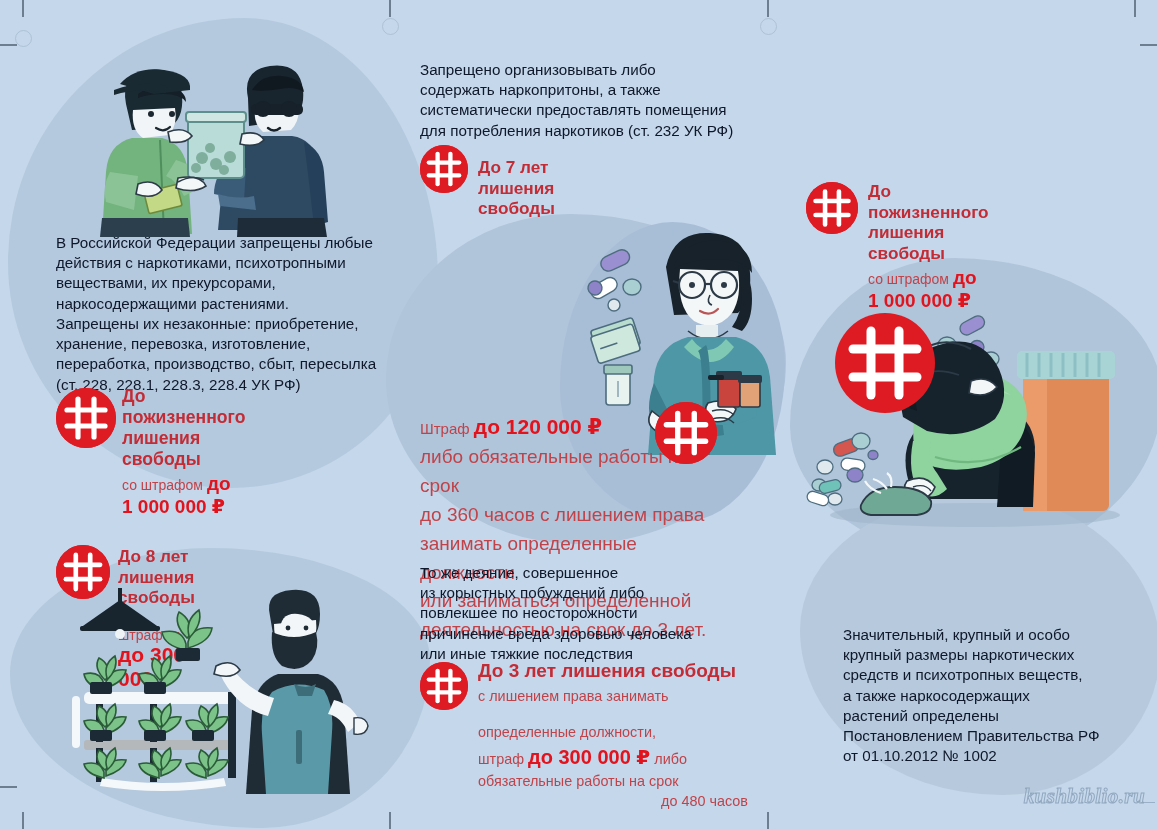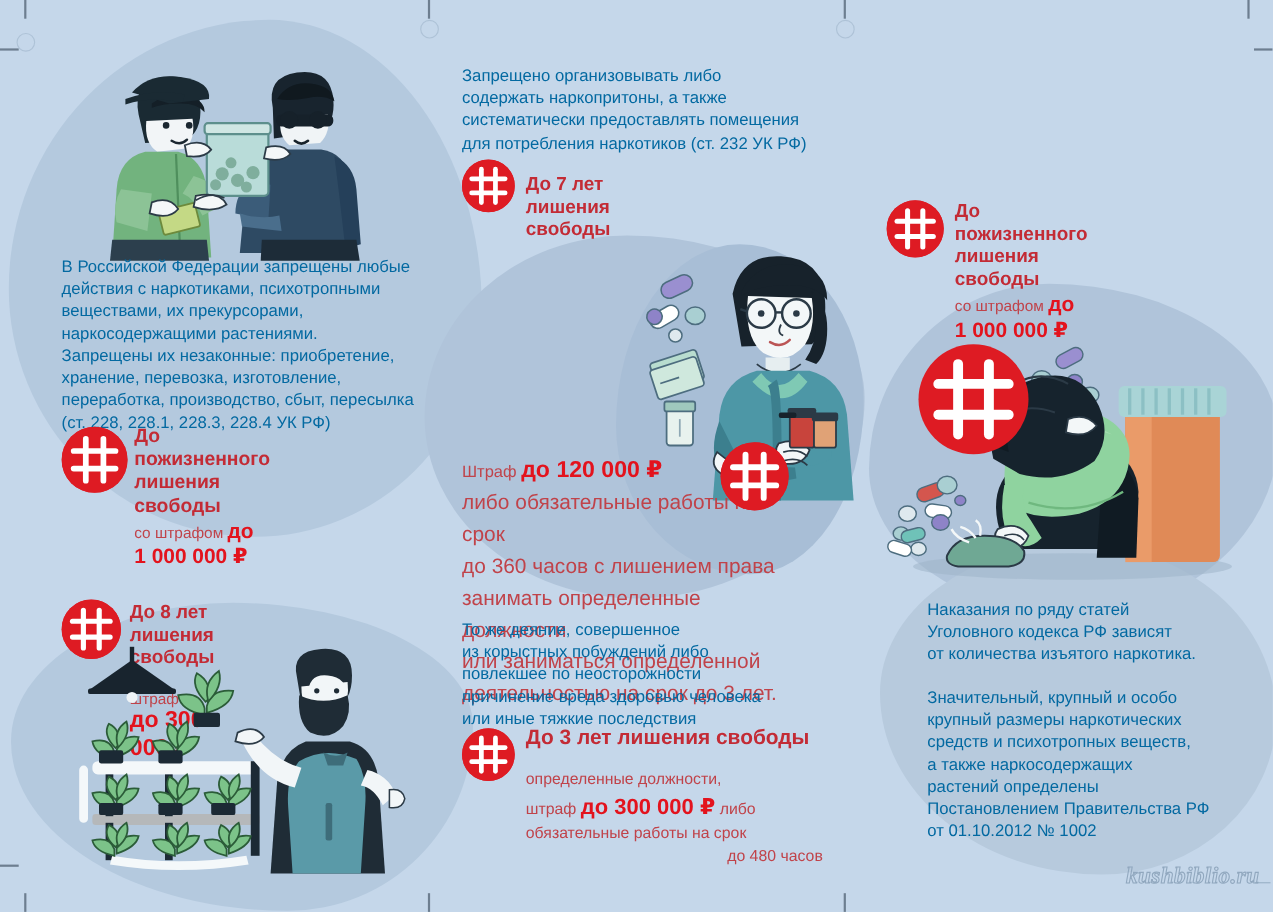--- a/index.html
+++ b/index.html
@@ -38,21 +38,21 @@
   .b-right{
     left:790px;top:258px;width:372px;height:300px;background:#b0c4da;
     border-radius:44% 56% 50% 50% / 56% 46% 54% 44%;
   }
   .b-right-low{
     left:800px;top:495px;width:360px;height:300px;background:#b7cadd;
     border-radius:50% 50% 44% 56% / 45% 52% 48% 55%;
   }
 
   
-  .txt{position:absolute;color:#0369a1;line-height:1.33;white-space:pre-line;}
+  .txt{position:absolute;color:#0f172a;line-height:1.33;white-space:pre-line;}
   .txt.f15{font-size:15.2px;}
 
   
   .pen{position:absolute;}
   .badge{
     position:absolute;border-radius:50%;background:#de1b23;
   }
   .badge svg{display:block;}
   .pen-txt{position:absolute;}
   .pen-head{
@@ -428,20 +428,21 @@
         <g stroke="#fff" stroke-width="5.4" stroke-linecap="round">
           <line x1="22" y1="11" x2="22" y2="49"></line>
             <line x1="38" y1="11" x2="38" y2="49"></line>
           <line x1="11" y1="22" x2="49" y2="22"></line>
             <line x1="11" y1="38" x2="49" y2="38"></line>
         </g>
       </svg>
     </div>
     <div class="pen-txt" style="left:58px;top:-2px;width:270px;">
       <div class="pen-head" style="font-size:19px;">До 3 лет лишения свободы</div>
+      <div class="pen-sub" style="font-size:14.4px;margin-top:3px;">с лишением права занимать</div>
       <div class="pen-sub" style="font-size:14.4px;margin-top:16px;">определенные должности,</div>
       <div style="font-size:14.4px;margin-top:2px;">
         <span class="sm">штраф </span><span class="amt" style="font-size:20px;">до 300 000 ₽</span><span class="sm"> либо</span>
       </div>
       <div class="pen-sub" style="font-size:14.4px;margin-top:2px;">обязательные работы на срок</div>
       <div class="pen-sub" style="font-size:14.4px;text-align:right;">до 480 часов</div>
     </div>
   </div>
 
 
@@ -529,23 +530,20 @@
       <circle cx="90" cy="78" r="50" fill="#de1b23"></circle>
       <g stroke="#fff" stroke-width="9" stroke-linecap="round">
         <line x1="76" y1="46" x2="76" y2="110"></line>
           <line x1="104" y1="46" x2="104" y2="110"></line>
         <line x1="58" y1="64" x2="122" y2="64"></line>
           <line x1="58" y1="92" x2="122" y2="92"></line>
       </g>
     </svg>
   </div>
 
-  <div class="txt f15" style="left:843px;top:545px;width:310px;">Наказания по ряду статей
-Уголовного кодекса РФ зависят
-от количества изъятого наркотика.</div>
   <div class="txt f15" style="left:843px;top:625px;width:310px;">Значительный, крупный и особо
 крупный размеры наркотических
 средств и психотропных веществ,
 а также наркосодержащих
 растений определены
 Постановлением Правительства РФ
 от 01.10.2012 № 1002</div>
 
   <div id="wm">kushbiblio.ru</div>
   <div id="wm-rule"></div>

